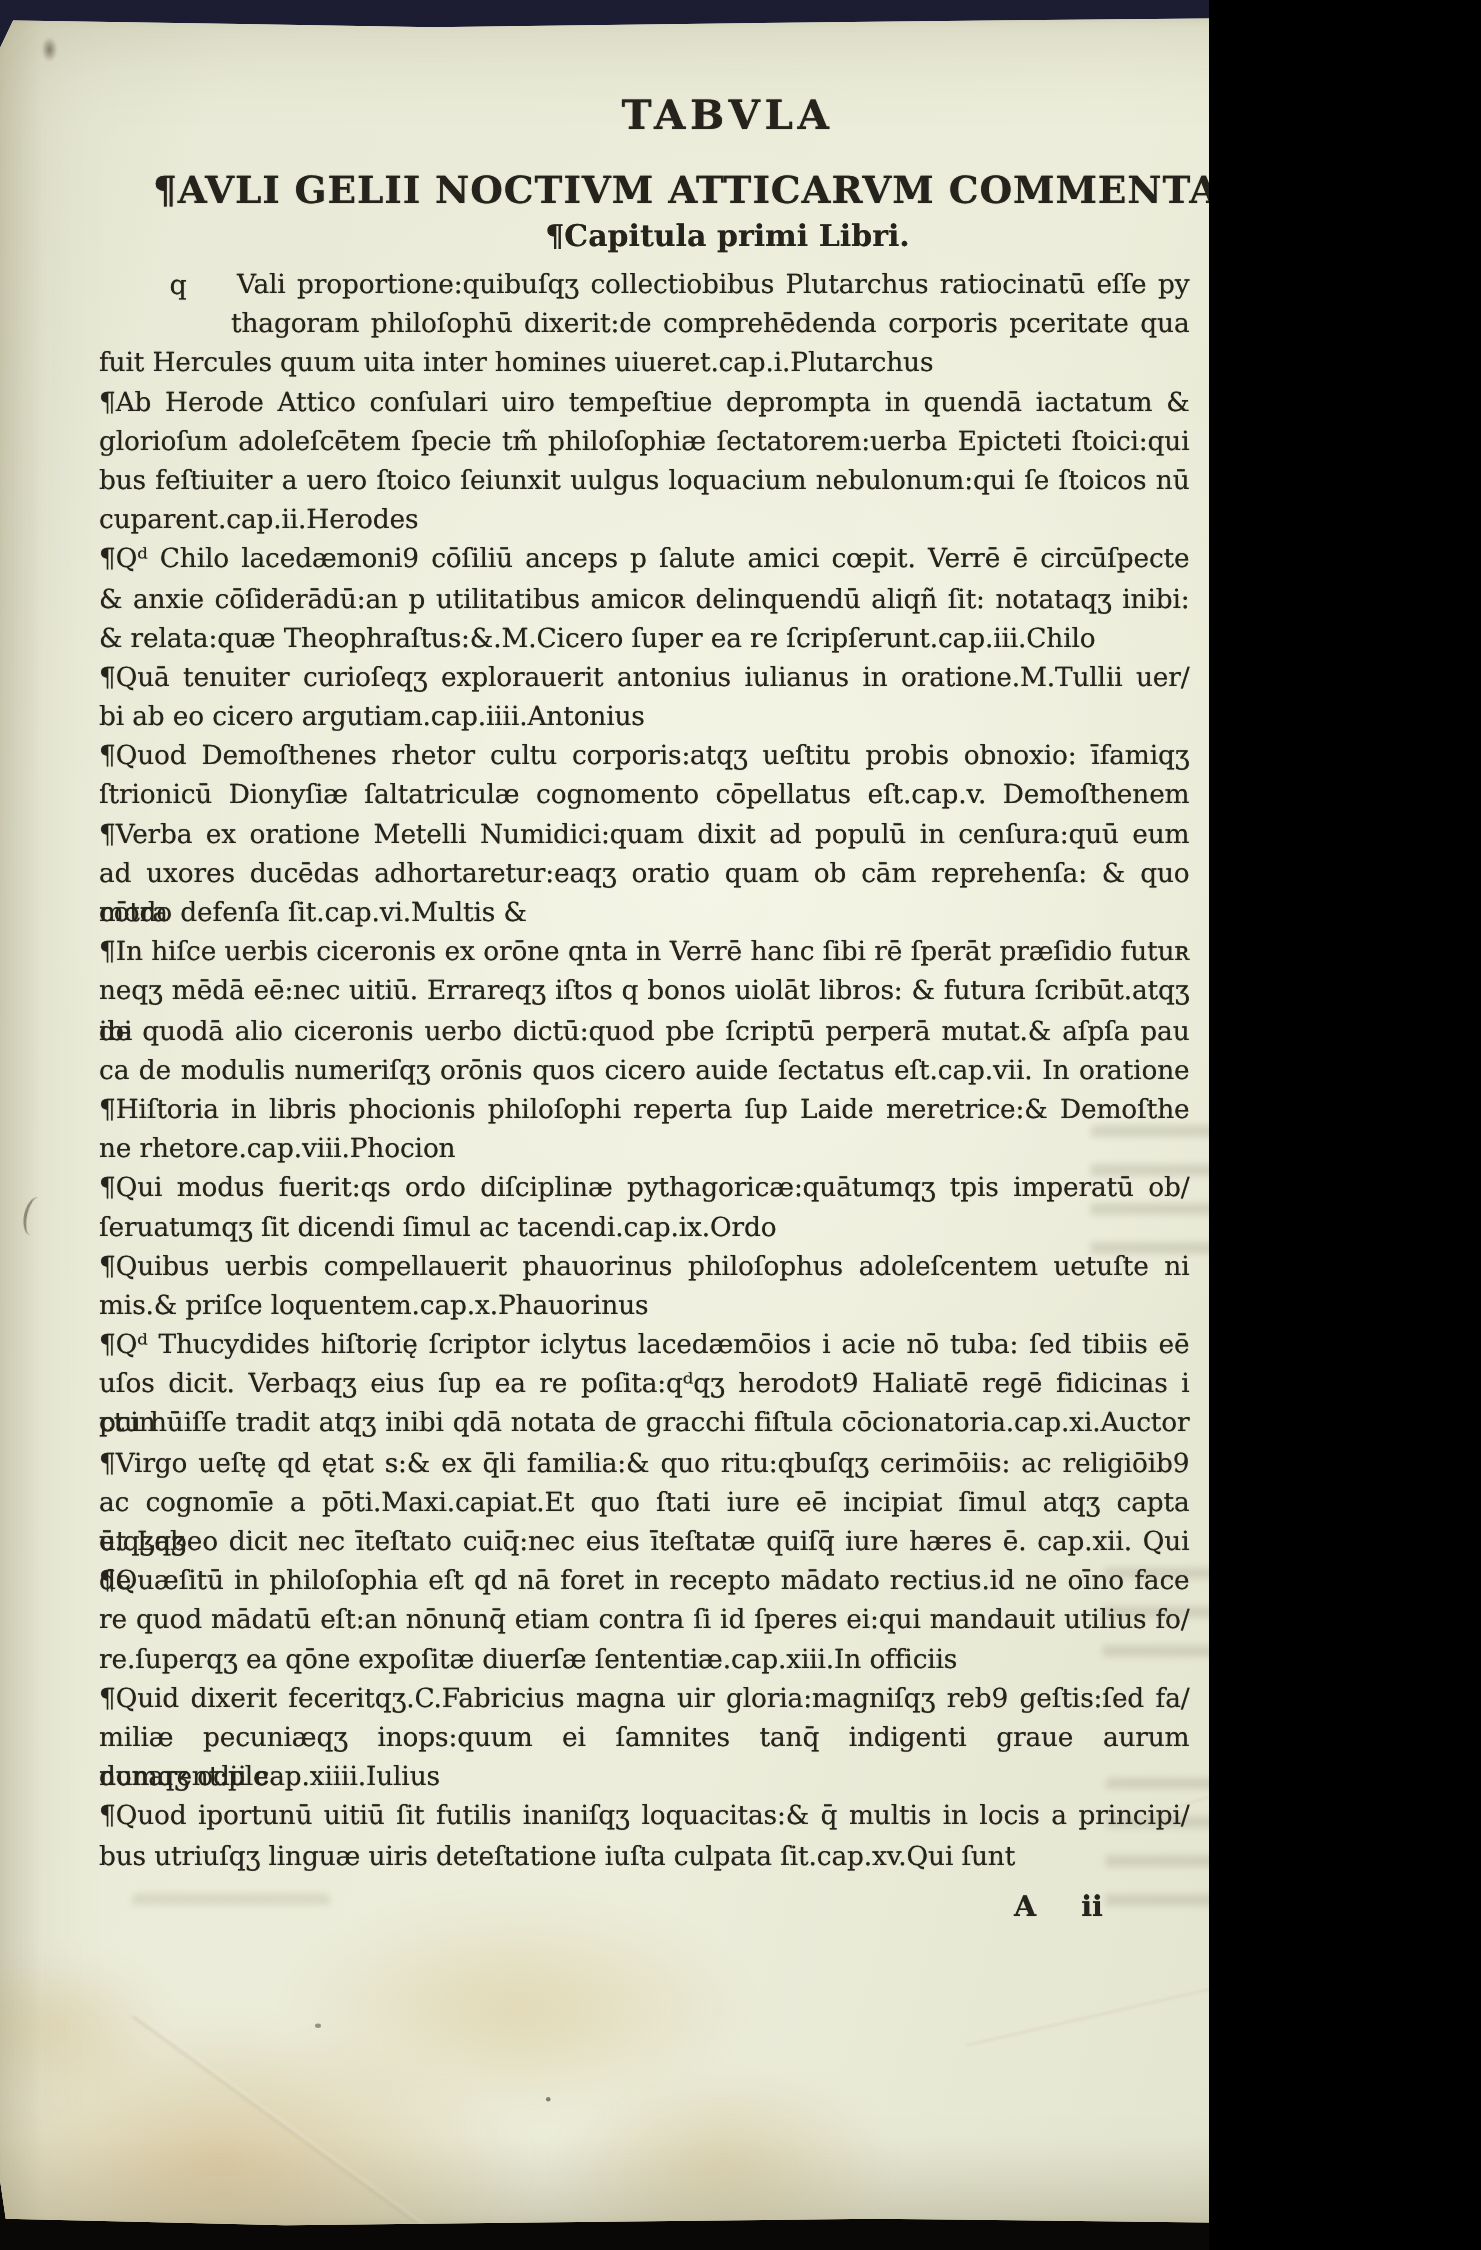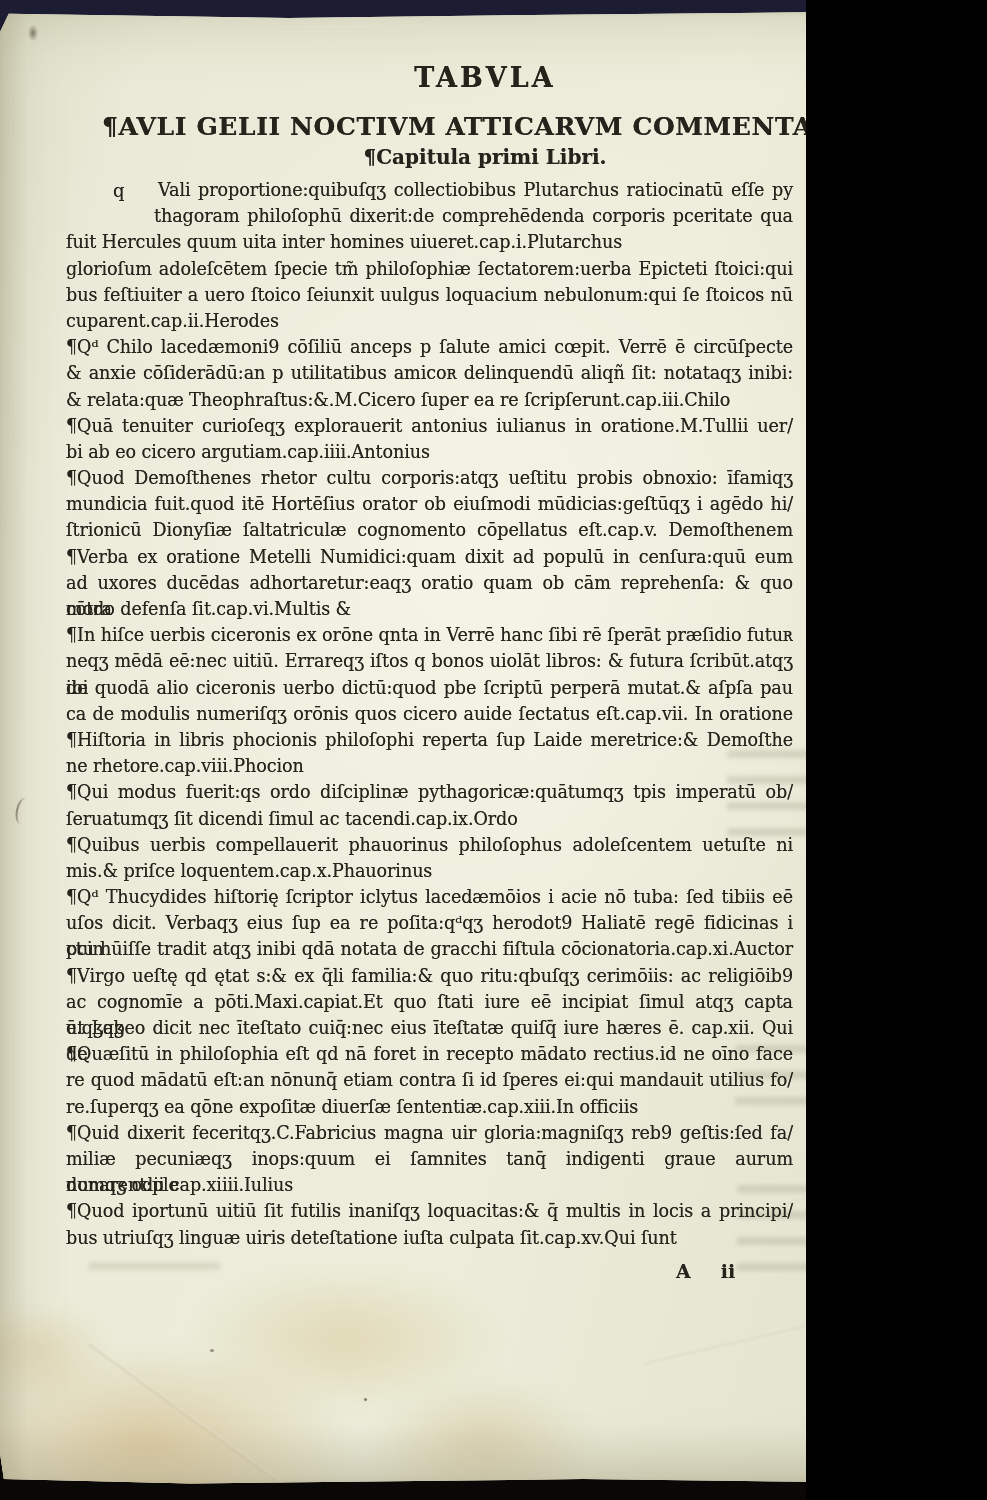--- a/index.html
+++ b/index.html
@@ -147,36 +147,36 @@
     <div class="section-heading">¶Capitula primi Libri.</div>
 
     <div class="text-block" id="text-block">
       <span class="guide-letter">q</span>
     <div>
           <div class="line j ind1">Vali proportione:quibuſqʒ collectiobibus Plutarchus ratiocinatū eſſe py</div>
           <div class="line j ind2">thagoram philoſophū dixerit:de comprehēdenda corporis pceritate qua</div>
           <div class="line">fuit Hercules quum uita inter homines uiueret.cap.i.Plutarchus</div>
         </div>
         <div>
+          <div class="line j">¶Ab Herode Attico conſulari uiro tempeſtiue deprompta in quendā iactatum &amp;</div>
           <div class="line j">glorioſum adoleſcētem ſpecie tm̃ philoſophiæ ſectatorem:uerba Epicteti ſtoici:qui</div>
           <div class="line j">bus feſtiuiter a uero ſtoico ſeiunxit uulgus loquacium nebulonum:qui ſe ſtoicos nū</div>
           <div class="line">cuparent.cap.ii.Herodes</div>
         </div>
         <div>
           <div class="line j">¶Qᵈ Chilo lacedæmoni9 cōſiliū anceps p ſalute amici cœpit. Verrē ē circūſpecte</div>
           <div class="line j">&amp; anxie cōſiderādū:an p utilitatibus amicoʀ delinquendū aliqñ ſit: notataqʒ inibi:</div>
           <div class="line">&amp; relata:quæ Theophraſtus:&amp;.M.Cicero ſuper ea re ſcripſerunt.cap.iii.Chilo</div>
         </div>
         <div>
           <div class="line j">¶Quā tenuiter curioſeqʒ explorauerit antonius iulianus in oratione.M.Tullii uer/</div>
           <div class="line">bi ab eo cicero argutiam.cap.iiii.Antonius</div>
         </div>
         <div>
           <div class="line j">¶Quod Demoſthenes rhetor cultu corporis:atqʒ ueſtitu probis obnoxio: īfamiqʒ</div>
-          <div class="line j">mundicia fuit.quod itē Hortēſius orator ob eiuſmodi mūdicias:geſtūqʒ i agēdo hi/</div>
           <div class="line j">ſtrionicū Dionyſiæ ſaltatriculæ cognomento cōpellatus eſt.cap.v. Demoſthenem</div>
         </div>
         <div>
           <div class="line j">¶Verba ex oratione Metelli Numidici:quam dixit ad populū in cenſura:quū eum</div>
           <div class="line j">ad uxores ducēdas adhortaretur:eaqʒ oratio quam ob cām reprehenſa: &amp; quo cōtra</div>
           <div class="line">modo defenſa ſit.cap.vi.Multis &amp;</div>
         </div>
         <div>
           <div class="line j">¶In hiſce uerbis ciceronis ex orōne qnta in Verrē hanc ſibi rē ſperāt præſidio futuʀ</div>
           <div class="line j">neqʒ mēdā eē:nec uitiū. Errareqʒ iſtos q bonos uiolāt libros: &amp; futura ſcribūt.atqʒ ibi</div>

